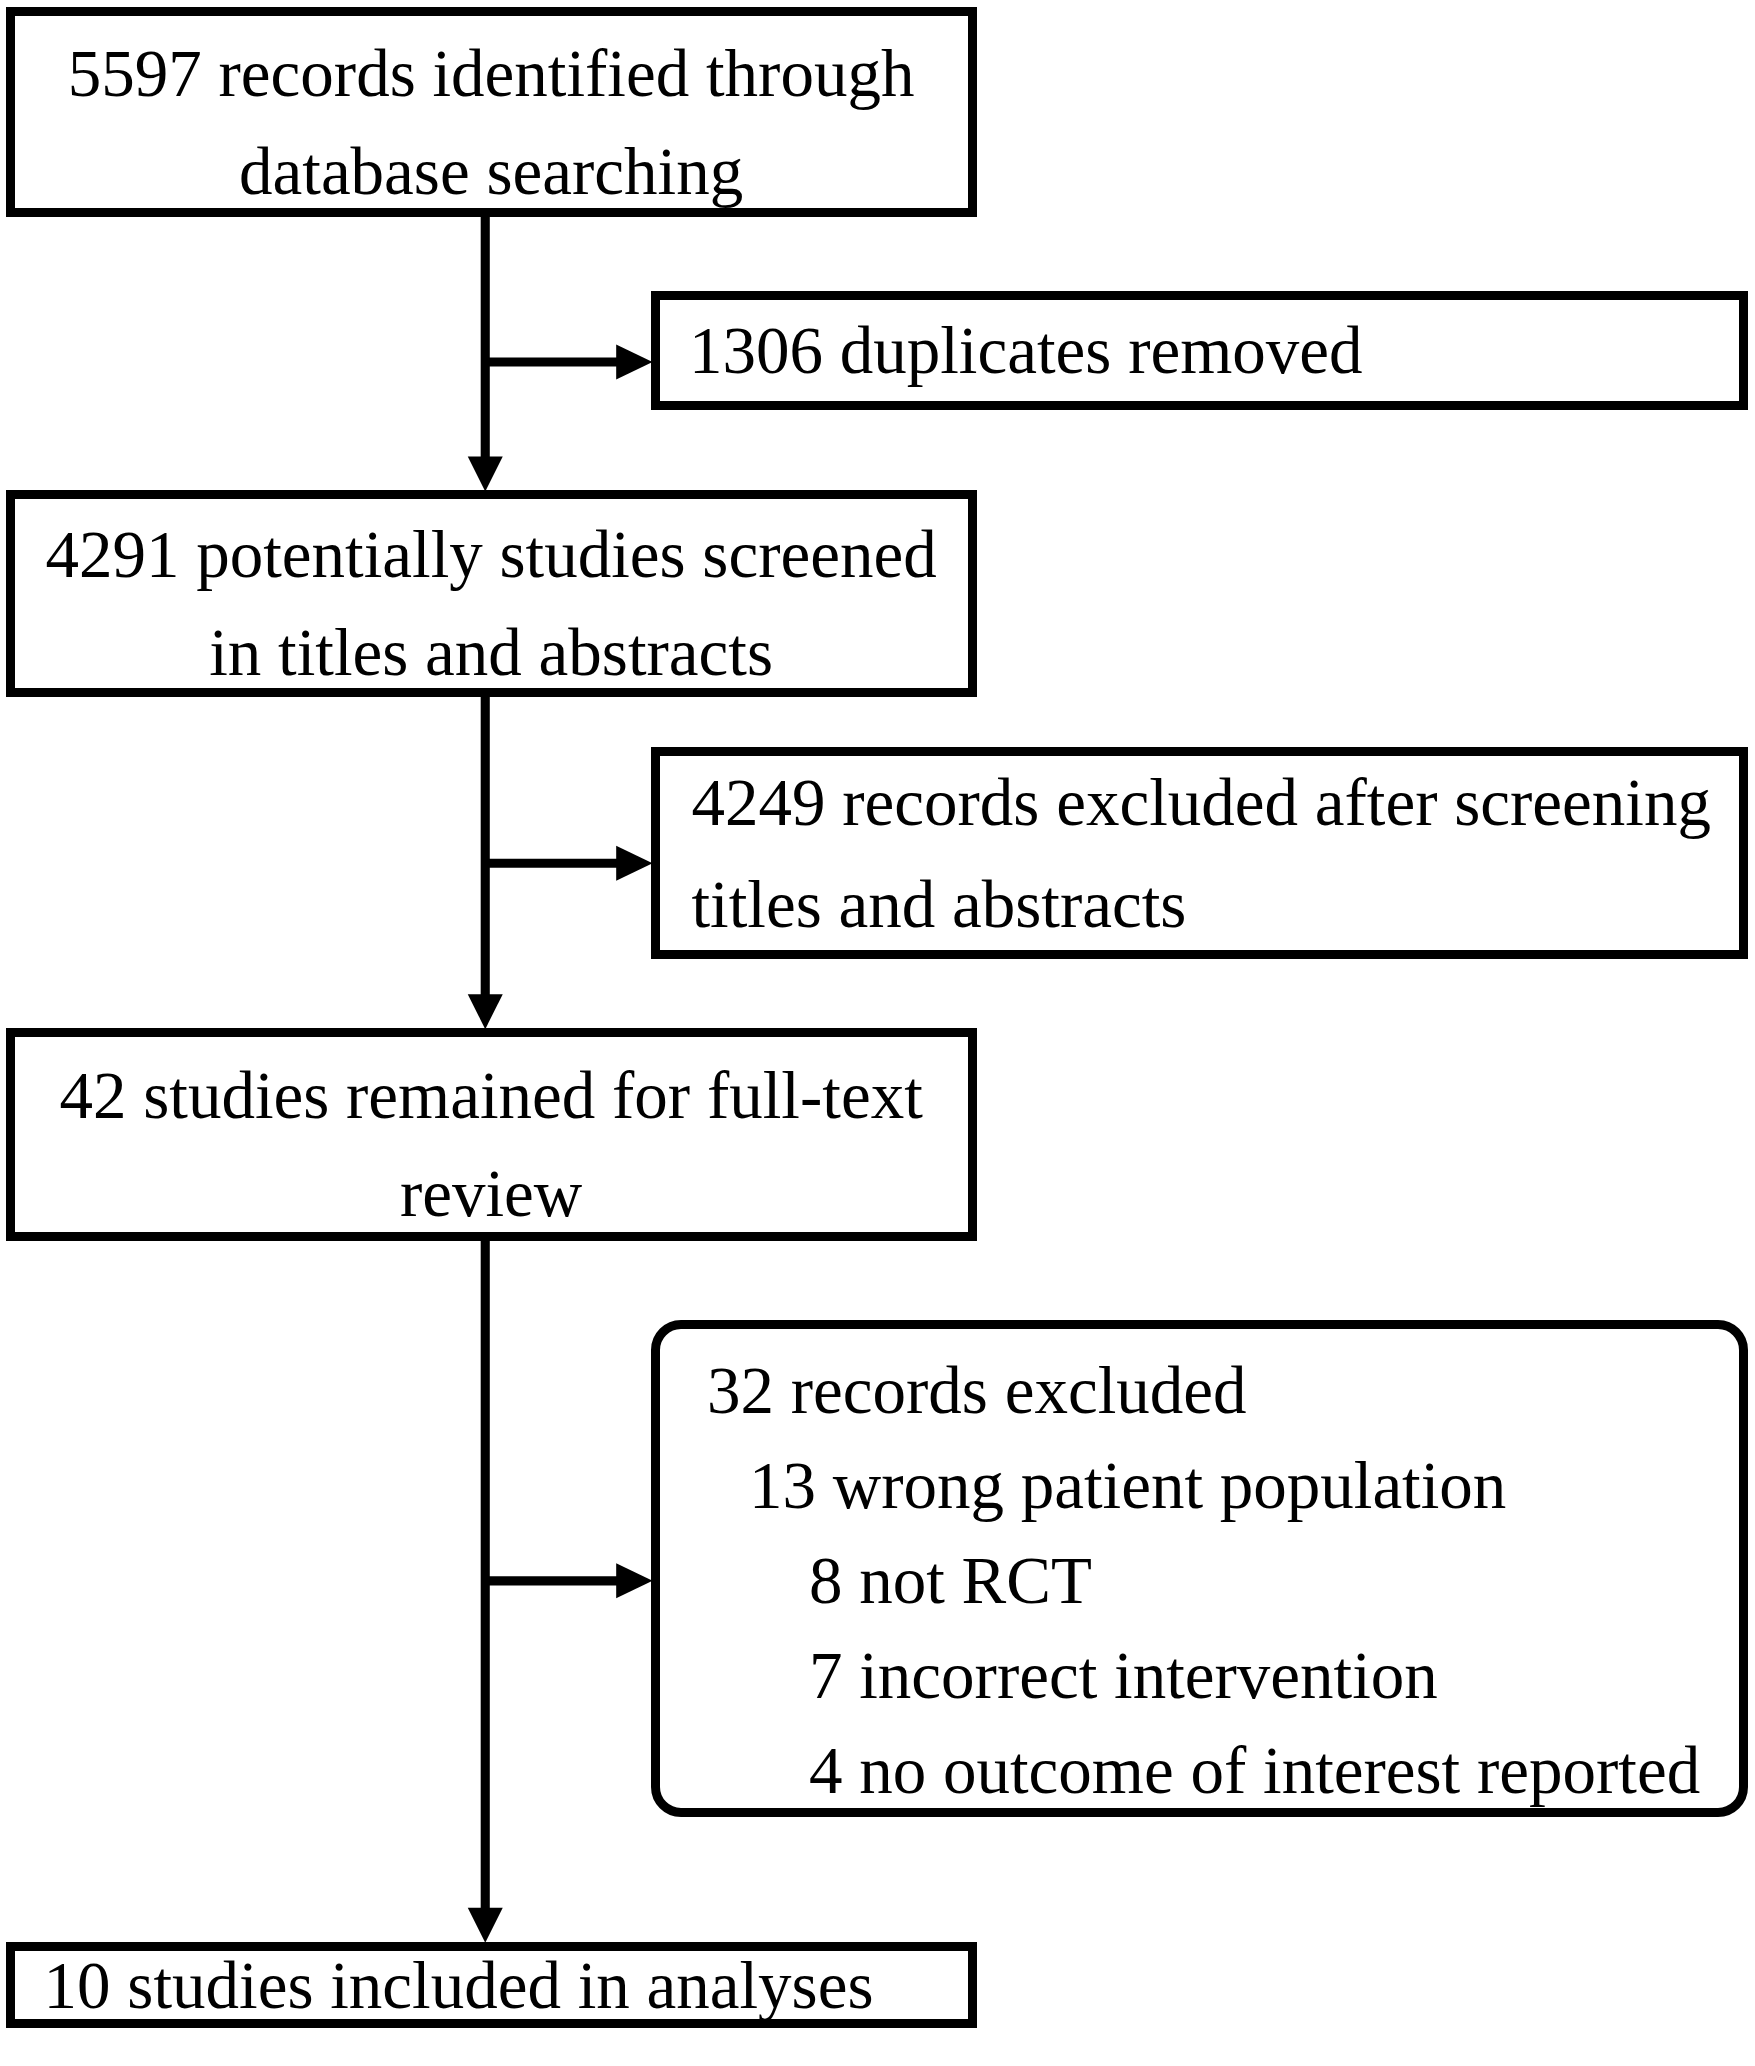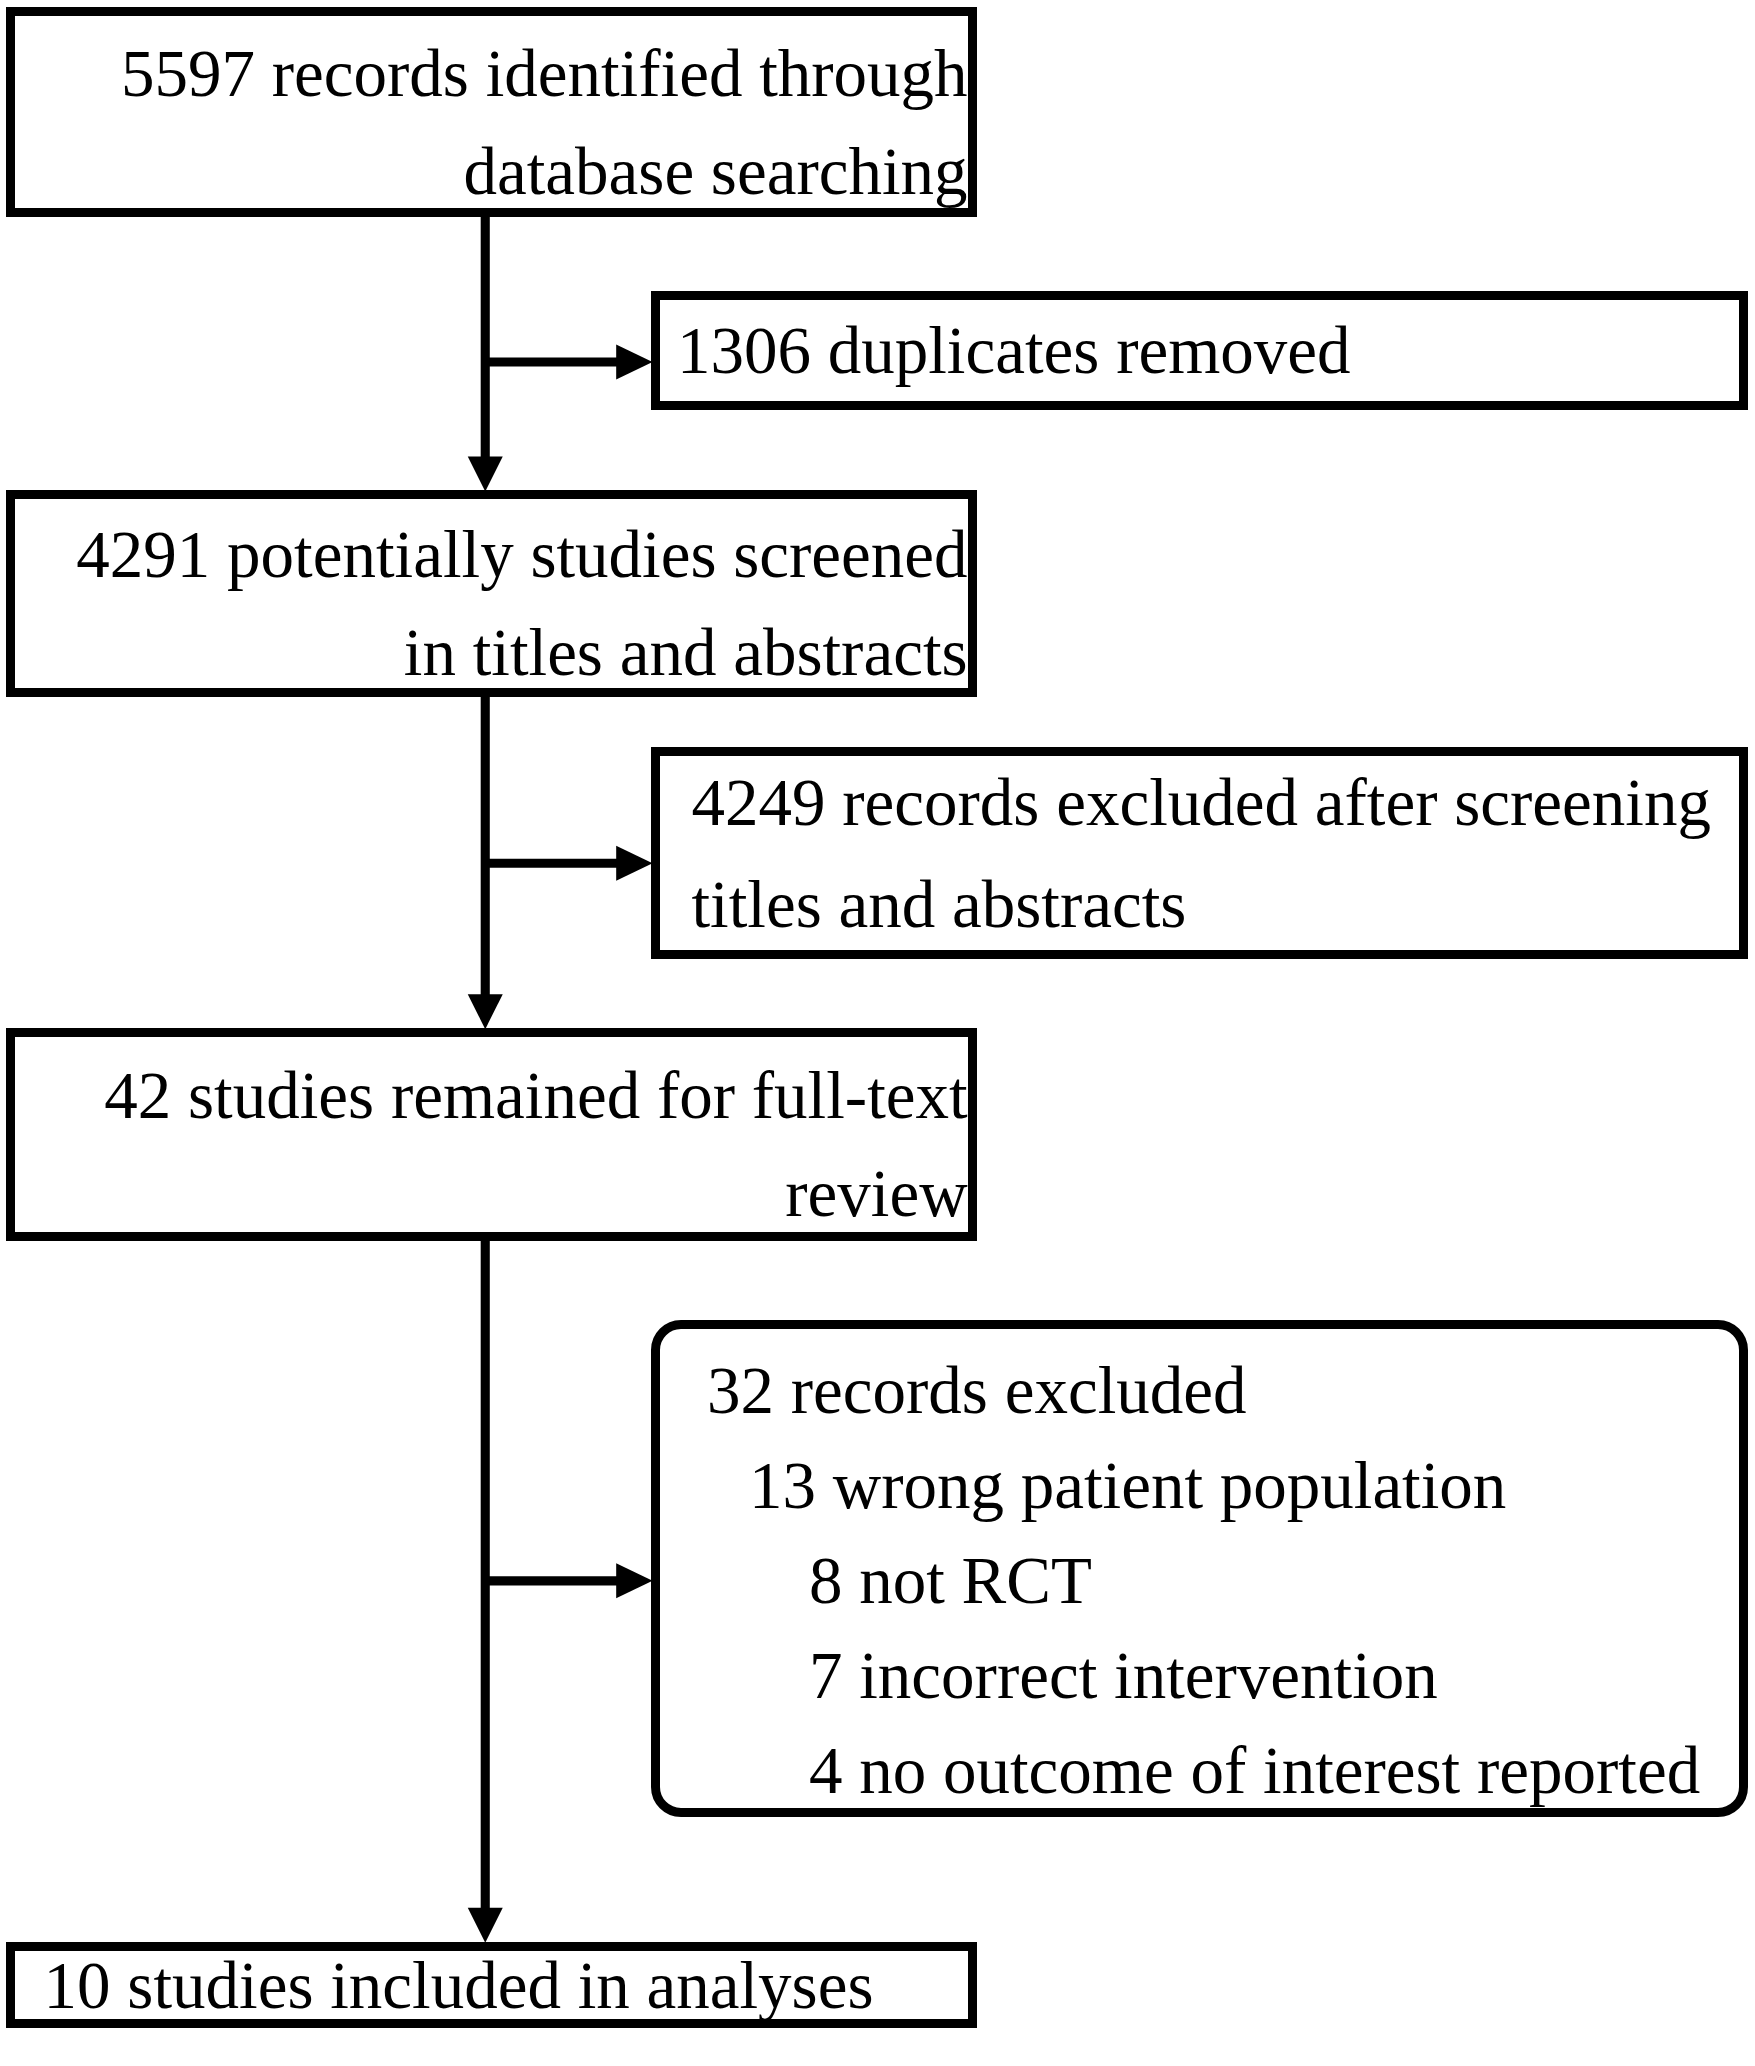--- a/index.html
+++ b/index.html
@@ -43,30 +43,30 @@
     width: 971px;
   }
   .right-col {
     left: 651px;
     width: 1097px;
   }
   .center-text {
     display: flex;
     flex-direction: column;
     justify-content: center;
-    align-items: flex-end;
+    align-items: center;
     text-align: center;
     line-height: 98px;
     padding-top: 19px;
   }
   .b1 { top: 7px;   height: 210px; }
   .b2 {
     top: 291px; height: 119px;
     display: flex; align-items: center;
-    padding-left: 17px;
+    padding-left: 29px;
   }
   .b3 { top: 490px;  height: 207px; }
   .b4 {
     top: 747px; height: 212px;
     display: flex; flex-direction: column; justify-content: center;
     padding-left: 31.5px;
     line-height: 102px;
   }
   .b5 { top: 1028px; height: 213px; }
   .b6 {

